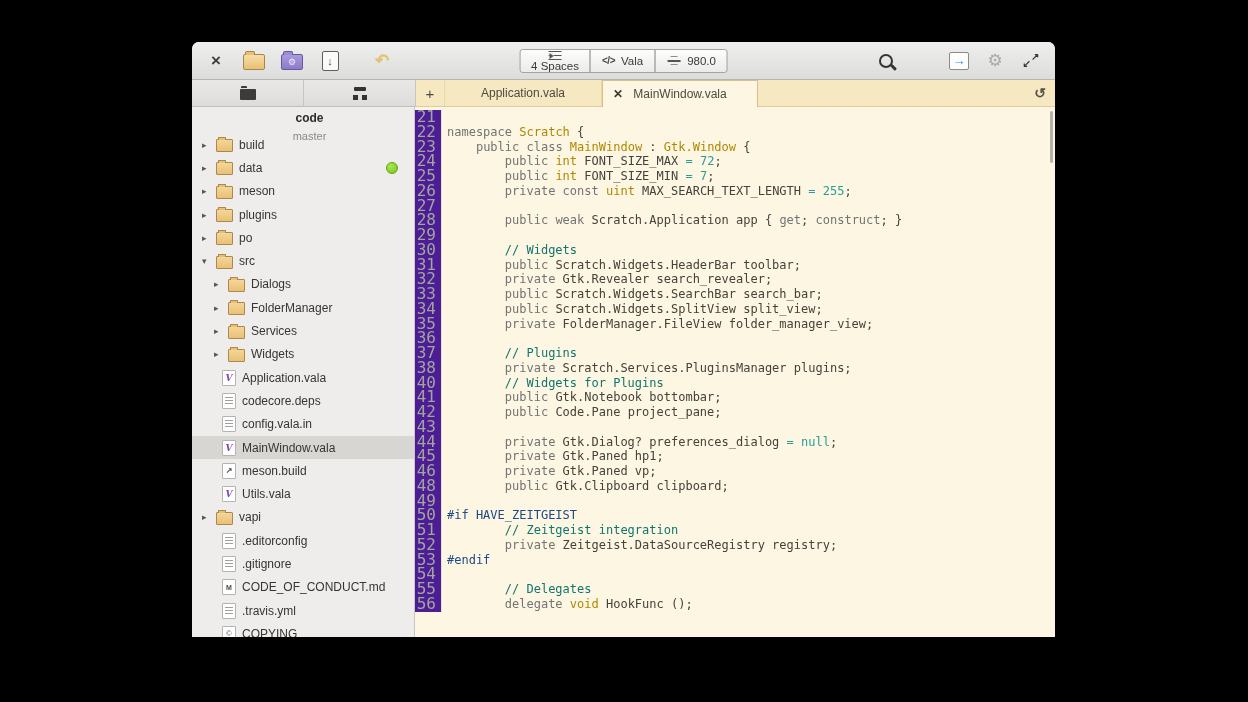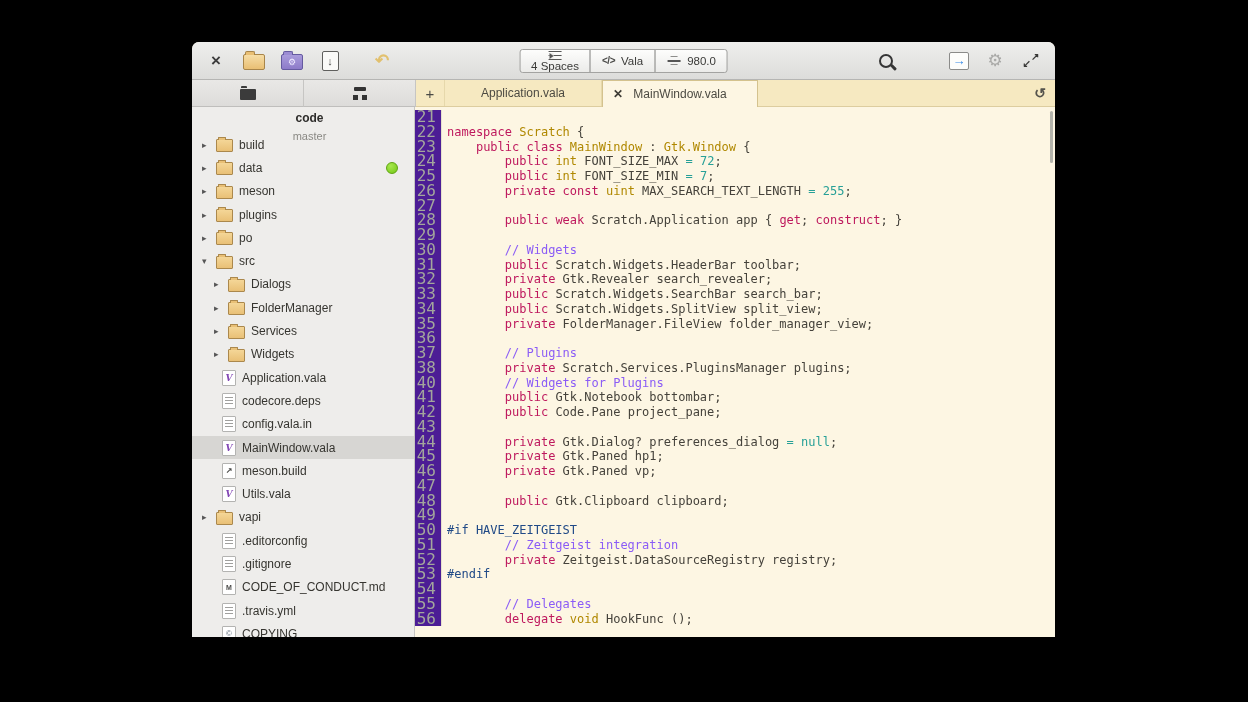--- a/index.html
+++ b/index.html
@@ -108,21 +108,21 @@
   .ic-file.license{font-size:8px;color:#5c6a7a;}
   
   .editor{flex:1;position:relative;background:#fdf6e3;overflow:hidden;padding-top:3px;}
   .cl{display:flex;height:14.75px;line-height:14.75px;white-space:pre;
       font-family:"DejaVu Sans Mono",monospace;font-size:12px;}
   .cl .ln{width:21px;flex:none;text-align:right;padding-right:5px;color:#a3a69c;
       background:#4c1d95;border-right:1px solid #e7e1cd;font-size:16px;}
   .cl .tx{padding-left:5px;}
   .scrollbar{position:absolute;right:2px;top:4px;width:3px;height:52px;background:#b3b3aa;border-radius:2px;}
 </style>
-<style>.tk-kw{color:#be185d;}.tk-typ{color:#b08800;}.tk-cls{color:#b08800;}.tk-num{color:#27a097;}.tk-op{color:#27a097;}.tk-com{color:#8b5cf6;}.tk-pre{color:#204a87;}.tk-pl{color:#45423b;}</style></head>
+<style>.tk-kw{color:#737373;}.tk-typ{color:#b08800;}.tk-cls{color:#b08800;}.tk-num{color:#27a097;}.tk-op{color:#27a097;}.tk-com{color:#0f766e;}.tk-pre{color:#204a87;}.tk-pl{color:#45423b;}</style></head>
 <body>
 
 <div class="window">
 
   <div class="toolbar">
     <div class="tb-left">
       <div class="tb-btn">
         <span class="ic-close">×</span>
       </div>
       <div class="tb-btn">
@@ -340,21 +340,20 @@
         <div class="cl"><span class="ln">36</span><span class="tx"></span></div>
         <div class="cl"><span class="ln">37</span><span class="tx"><span class="tk-pl">        </span><span class="tk-com">// Plugins</span></span></div>
         <div class="cl"><span class="ln">38</span><span class="tx"><span class="tk-pl">        </span><span class="tk-kw">private</span><span class="tk-pl"> Scratch.Services.PluginsManager plugins;</span></span></div>
         <div class="cl"><span class="ln">40</span><span class="tx"><span class="tk-pl">        </span><span class="tk-com">// Widgets for Plugins</span></span></div>
         <div class="cl"><span class="ln">41</span><span class="tx"><span class="tk-pl">        </span><span class="tk-kw">public</span><span class="tk-pl"> Gtk.Notebook bottombar;</span></span></div>
         <div class="cl"><span class="ln">42</span><span class="tx"><span class="tk-pl">        </span><span class="tk-kw">public</span><span class="tk-pl"> Code.Pane project_pane;</span></span></div>
         <div class="cl"><span class="ln">43</span><span class="tx"></span></div>
         <div class="cl"><span class="ln">44</span><span class="tx"><span class="tk-pl">        </span><span class="tk-kw">private</span><span class="tk-pl"> Gtk.Dialog? preferences_dialog </span><span class="tk-op">=</span><span class="tk-pl"> </span><span class="tk-num">null</span><span class="tk-pl">;</span></span></div>
         <div class="cl"><span class="ln">45</span><span class="tx"><span class="tk-pl">        </span><span class="tk-kw">private</span><span class="tk-pl"> Gtk.Paned hp1;</span></span></div>
         <div class="cl"><span class="ln">46</span><span class="tx"><span class="tk-pl">        </span><span class="tk-kw">private</span><span class="tk-pl"> Gtk.Paned vp;</span></span></div>
-        <div class="cl"><span class="ln">47</span><span class="tx"></span></div>
         <div class="cl"><span class="ln">48</span><span class="tx"><span class="tk-pl">        </span><span class="tk-kw">public</span><span class="tk-pl"> Gtk.Clipboard clipboard;</span></span></div>
         <div class="cl"><span class="ln">49</span><span class="tx"></span></div>
         <div class="cl"><span class="ln">50</span><span class="tx"><span class="tk-pre">#if HAVE_ZEITGEIST</span></span></div>
         <div class="cl"><span class="ln">51</span><span class="tx"><span class="tk-pl">        </span><span class="tk-com">// Zeitgeist integration</span></span></div>
         <div class="cl"><span class="ln">52</span><span class="tx"><span class="tk-pl">        </span><span class="tk-kw">private</span><span class="tk-pl"> Zeitgeist.DataSourceRegistry registry;</span></span></div>
         <div class="cl"><span class="ln">53</span><span class="tx"><span class="tk-pre">#endif</span></span></div>
         <div class="cl"><span class="ln">54</span><span class="tx"></span></div>
         <div class="cl"><span class="ln">55</span><span class="tx"><span class="tk-pl">        </span><span class="tk-com">// Delegates</span></span></div>
         <div class="cl"><span class="ln">56</span><span class="tx"><span class="tk-pl">        </span><span class="tk-kw">delegate</span><span class="tk-pl"> </span><span class="tk-typ">void</span><span class="tk-pl"> HookFunc ();</span></span></div>
       </div>

